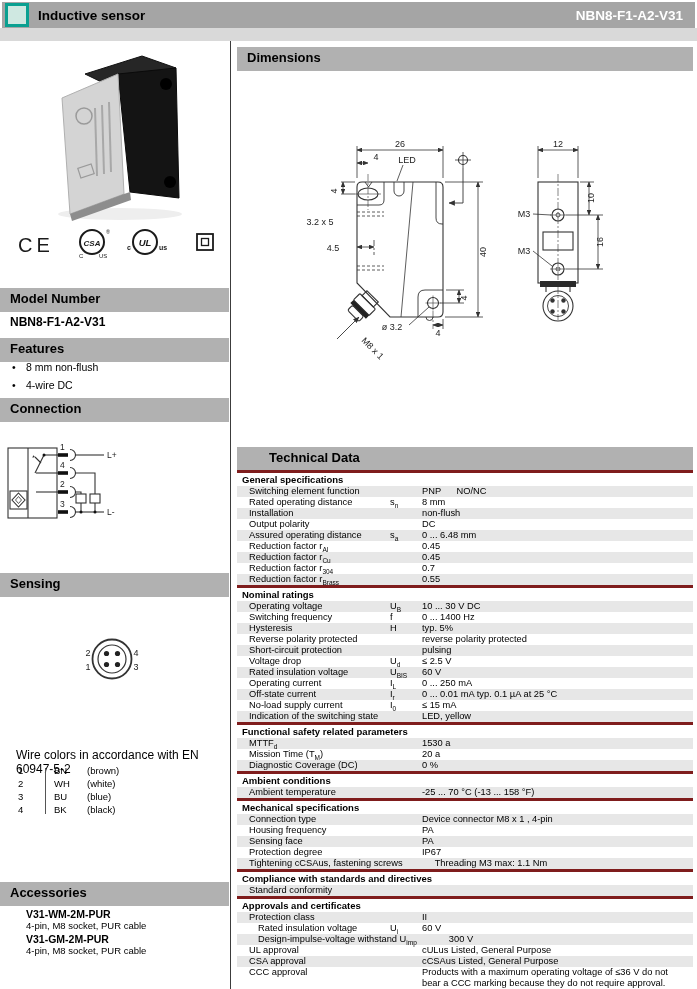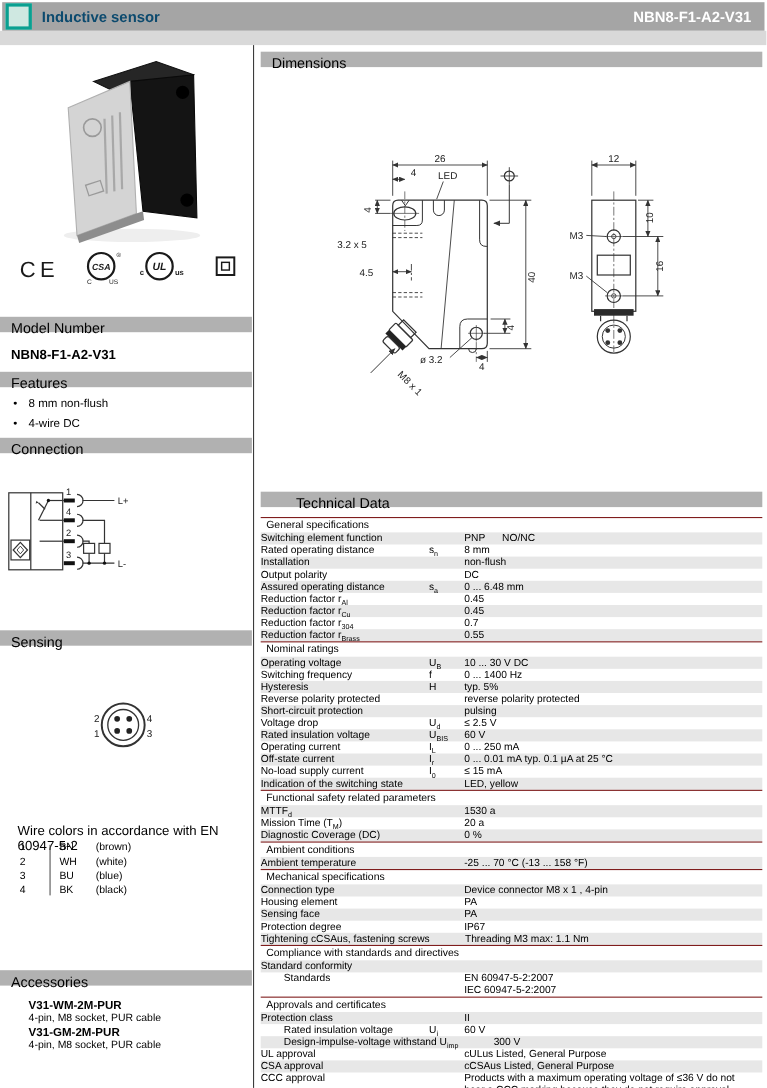--- a/index.html
+++ b/index.html
@@ -2,28 +2,28 @@
 <html><head>
 <meta charset="utf-8">
 <style>
   html,body{margin:0;padding:0;background:#fff;}
   .page{position:relative;width:697px;height:989px;background:#fff;overflow:hidden;
         font-family:"Liberation Sans","DejaVu Sans",sans-serif;color:#000;}
   
   .topbar{position:absolute;left:2px;top:2px;right:2px;height:26px;background:#a5a5a5;
           display:flex;align-items:center;}
   .brand-square{width:18px;height:18px;margin-left:3px;background:#cfe8e1;border:3px solid #0aa091;}
-  .topbar-title{color:#0c4a6e;font-weight:bold;font-size:13.5px;margin-left:9px;}
+  .topbar-title{color:#000000;font-weight:bold;font-size:13.5px;margin-left:9px;}
   .topbar-model{margin-left:auto;margin-right:12px;color:#fff;font-weight:bold;font-size:13.5px;}
   .substrip{position:absolute;left:0;top:28px;width:100%;height:13px;background:#d9d9d9;}
   .col-divider{position:absolute;left:230px;top:41px;bottom:0;width:1px;background:#3c3c3c;}
   .left-col{position:absolute;left:0;top:0;width:229px;height:100%;}
   .right-col{position:absolute;left:237px;top:0;width:456px;height:100%;}
-  .sec-hdr{position:absolute;left:0;width:100%;height:14px;background:#b1b1b1;
-           font-weight:normal;font-size:13px;line-height:21px;padding-left:10px;box-sizing:border-box;}
+  .sec-hdr{position:absolute;left:0;width:100%;height:24px;background:#b1b1b1;
+           font-weight:bold;font-size:13px;line-height:21px;padding-left:10px;box-sizing:border-box;}
   
   .product-figure{position:absolute;left:0;top:46px;}
   .certs{position:absolute;left:0;top:224px;}
   .hdr-model{top:288px;}
   .model-value{position:absolute;left:10px;top:315px;font-weight:bold;font-size:12px;}
   .hdr-features{top:338px;}
   .features-list{position:absolute;left:10px;top:358px;margin:0;padding:0;list-style:none;}
   .features-list li{font-weight:normal;font-size:10.5px;line-height:18px;padding-left:16px;position:relative;}
   .features-list li::before{content:"\2022";position:absolute;left:2px;}
   .hdr-connection{top:398px;}
@@ -39,24 +39,24 @@
   .w-name{flex:1;padding-left:14px;}
   .hdr-acc{top:882px;}
   .acc-list{position:absolute;left:26px;top:906px;}
   .acc-name{font-weight:bold;font-size:10.5px;line-height:12px;margin-top:2px;}
   .acc-desc{font-size:9.5px;line-height:11px;}
   
   .hdr-dim{top:47px;}
   .dim-svg{position:absolute;left:0;top:70px;}
   .hdr-tech{top:447px;padding-left:32px;}
   .tech-table{position:absolute;left:0;top:470px;width:100%;font-size:9.3px;border-bottom:1px solid #999;}
-  .t-group{font-weight:normal;font-size:9.5px;line-height:12px;padding:1px 0 0 5px;border-top:1px solid #7f1d1d;}
+  .t-group{font-weight:bold;font-size:9.5px;line-height:12px;padding:1px 0 0 5px;border-top:3px solid #7f1d1d;}
   .t-row{display:flex;line-height:11px;}
   .t-row.shaded{background:#e7e7e7;}
-  .c-label{flex:0 0 153px;box-sizing:border-box;white-space:nowrap;}
+  .c-label{flex:0 0 153px;padding-left:12px;box-sizing:border-box;white-space:nowrap;}
   .t-row.ind2 .c-label{padding-left:21px;}
   .c-sym{flex:0 0 32px;}
   .c-val{flex:1;white-space:pre-wrap;padding-right:6px;}
   sub{font-size:6.5px;line-height:0;}
   svg text{font-family:"Liberation Sans","DejaVu Sans",sans-serif;}
 </style>
 </head>
 <body>
 
 <div class="page">
@@ -465,21 +465,21 @@
           <span class="c-sym"></span>
           <span class="c-val">-25 ... 70 °C (-13 ... 158 °F)</span>
         </div>
         <div class="t-group">Mechanical specifications</div>
         <div class="t-row shaded">
           <span class="c-label">Connection type</span>
           <span class="c-sym"></span>
           <span class="c-val">Device connector M8 x 1 , 4-pin</span>
         </div>
         <div class="t-row">
-          <span class="c-label">Housing element</span>
+          <span class="c-label">Housing frequency</span>
           <span class="c-sym"></span>
           <span class="c-val">PA</span>
         </div>
         <div class="t-row shaded">
           <span class="c-label">Sensing face</span>
           <span class="c-sym"></span>
           <span class="c-val">PA</span>
         </div>
         <div class="t-row">
           <span class="c-label">Protection degree</span>
@@ -489,25 +489,20 @@
         <div class="t-row shaded">
           <span class="c-label">Tightening cCSAus, fastening screws</span>
           <span class="c-sym"></span>
           <span class="c-val">Threading M3 max: 1.1 Nm</span>
         </div>
         <div class="t-group">Compliance with standards and directives</div>
         <div class="t-row shaded">
           <span class="c-label">Standard conformity</span>
           <span class="c-sym"></span>
           <span class="c-val"></span>
-        </div>
-        <div class="t-row ind2">
-          <span class="c-label">Standards</span>
-          <span class="c-sym"></span>
-          <span class="c-val">EN 60947-5-2:2007<br>IEC 60947-5-2:2007</span>
         </div>
         <div class="t-group">Approvals and certificates</div>
         <div class="t-row shaded">
           <span class="c-label">Protection class</span>
           <span class="c-sym"></span>
           <span class="c-val">II</span>
         </div>
         <div class="t-row ind2">
           <span class="c-label">Rated insulation voltage</span>
           <span class="c-sym">U<sub>i</sub></span>

